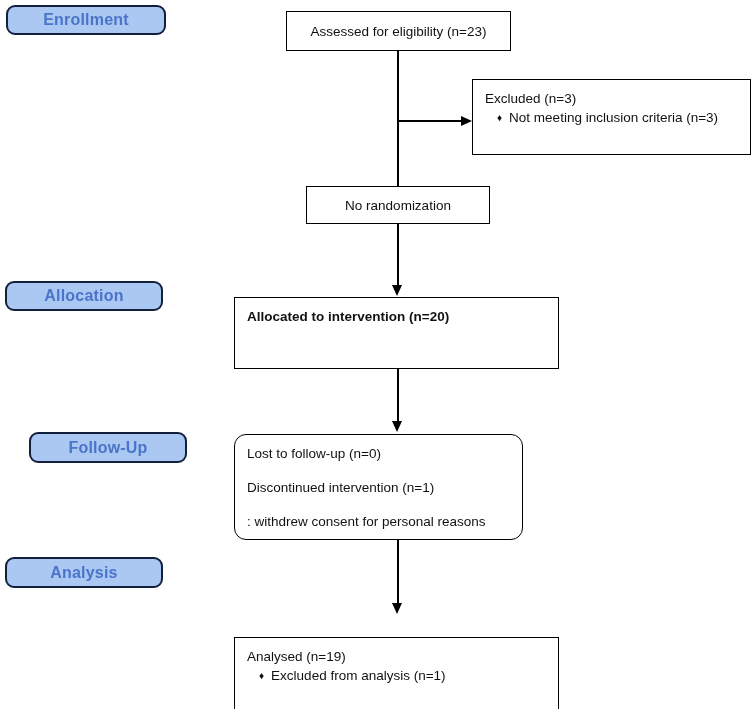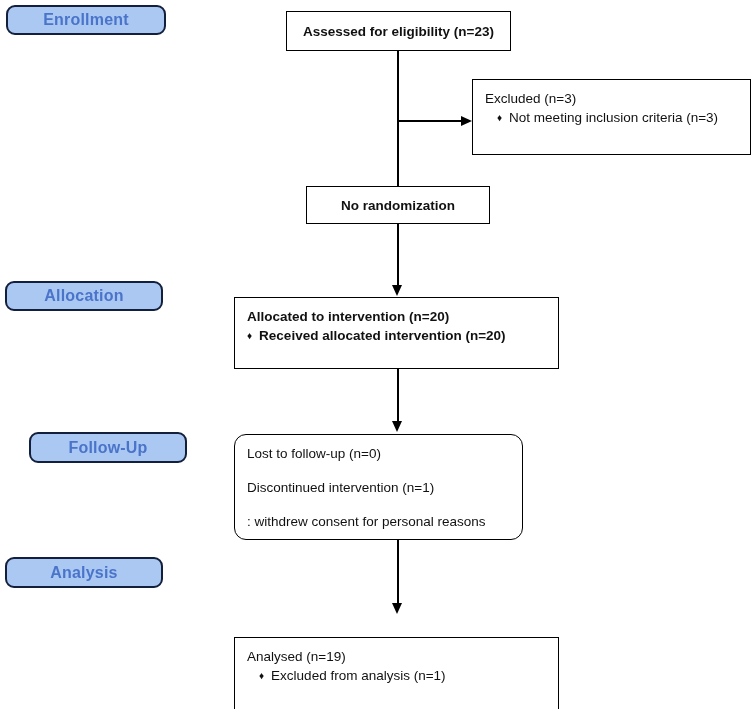--- a/index.html
+++ b/index.html
@@ -35,21 +35,21 @@
 
   
   .box {
     position: absolute;
     box-sizing: border-box;
     background: #ffffff;
     border: 1.6px solid var(--box-border, #000000);
     font-size: 13.5px;
     line-height: 17px;
   }
-  .box.centered { display: flex; align-items: center; justify-content: center; text-align: center; font-weight: bold; }
+  .box.centered { display: flex; align-items: center; justify-content: center; text-align: center; }
   .box.lefttext { padding: 10px 10px 8px 12px; }
 
   .box-assessed  { left: 286px; top: 11px;  width: 225px; height: 40px; }
   .box-excluded  { left: 472px; top: 79px;  width: 279px; height: 76px; }
   .box-norand    { left: 306px; top: 186px; width: 184px; height: 38px; }
   .box-allocated { left: 234px; top: 297px; width: 325px; height: 72px; font-weight: bold; }
   .box-followup  { left: 234px; top: 434px; width: 289px; height: 106px; border-radius: 12px; }
   .box-analysed  { left: 234px; top: 616px; width: 325px; height: 89px; margin-top: 21px; }
 
   .line { white-space: nowrap; }
@@ -112,23 +112,20 @@
       <span class="bullet">♦</span><span>Not meeting inclusion criteria (n=3)</span>
     </div>
   </div>
 
   <div class="box centered box-norand">
     <span class="line">No randomization</span>
   </div>
 
   <div class="box lefttext box-allocated">
     <div class="line">Allocated to intervention (n=20)</div>
-    <div class="line bullet-line">
-      <span class="bullet">♦</span><span>Received allocated intervention (n=20)</span>
-    </div>
   </div>
 
   <div class="box lefttext box-followup">
     <div class="line">Lost to follow-up (n=0)</div>
     <div class="line gap-line">Discontinued intervention (n=1)</div>
     <div class="line gap-line">: withdrew consent for personal reasons</div>
   </div>
 
   <div class="box lefttext box-analysed">
     <div class="line">Analysed (n=19)</div>

